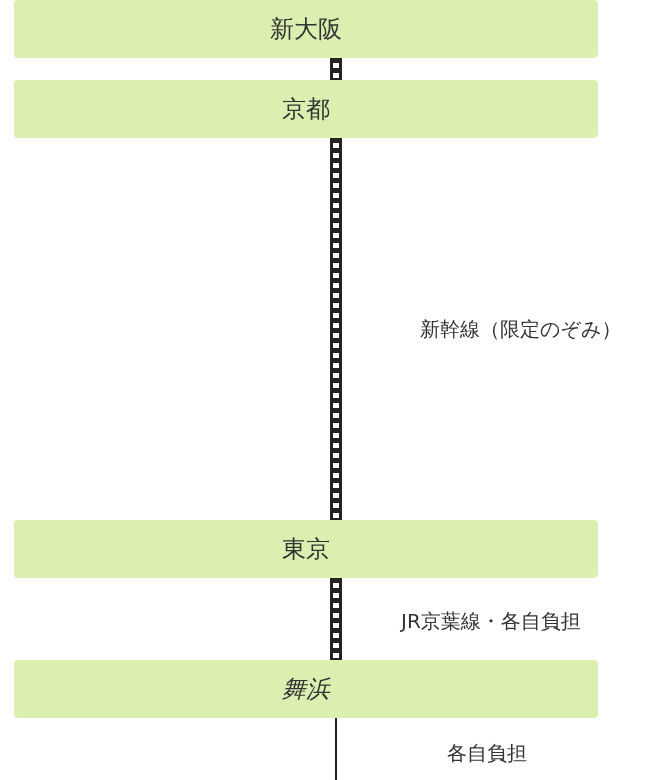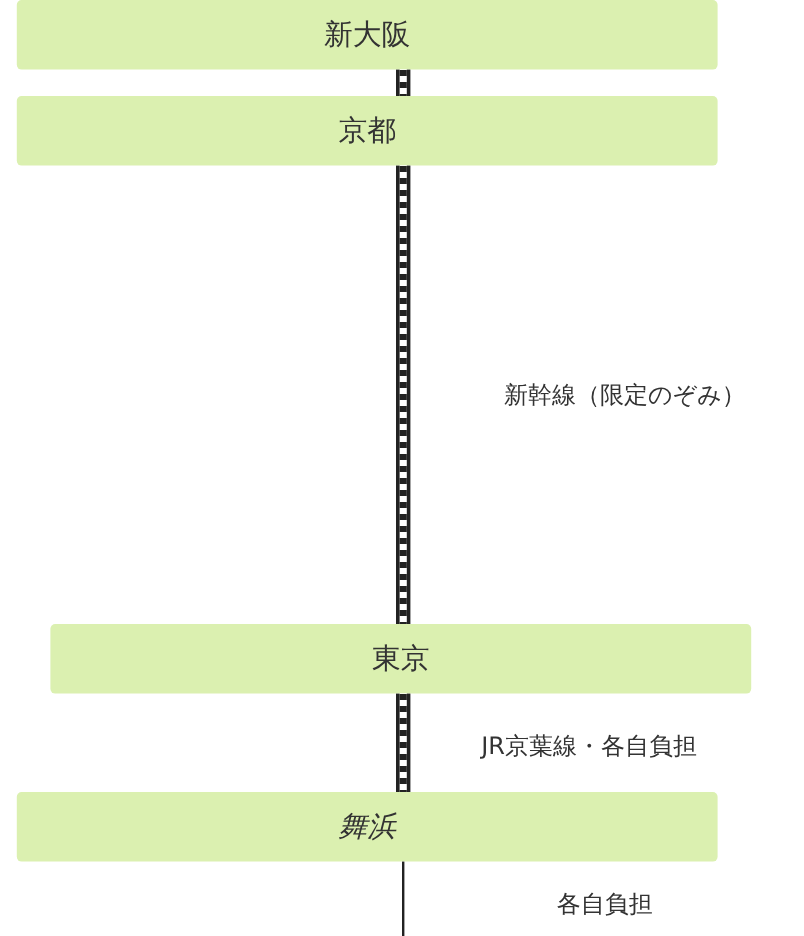--- a/index.html
+++ b/index.html
@@ -24,24 +24,24 @@
     <span>新大阪</span>
   </div>
   <div class="rail" style="top:58px;height:22px;"></div>
 
   <div class="station" style="top:80px;">
     <span>京都</span>
   </div>
   <div class="rail" style="top:138px;height:382px;"></div>
   <span class="label" style="left:408px;top:316px;margin-left:12px;">新幹線（限定のぞみ）</span>
 
-  <div class="station" style="top:520px;margin-left:28px;">
+  <div class="station" style="top:520px;">
     <span>東京</span>
   </div>
   <div class="rail" style="top:578px;height:82px;"></div>
   <span class="label" style="left:401px;top:608px;text-align:center;">JR京葉線・各自負担</span>
 
   <div class="station" style="top:660px;font-style:italic;">
     <span>舞浜</span>
   </div>
   <div class="line" style="top:718px;height:62px;"></div>
-  <span class="label" style="left:464px;top:740px;">各自負担</span>
+  <span class="label" style="left:447px;top:740px;">各自負担</span>
 </div>
 
 </body></html>

